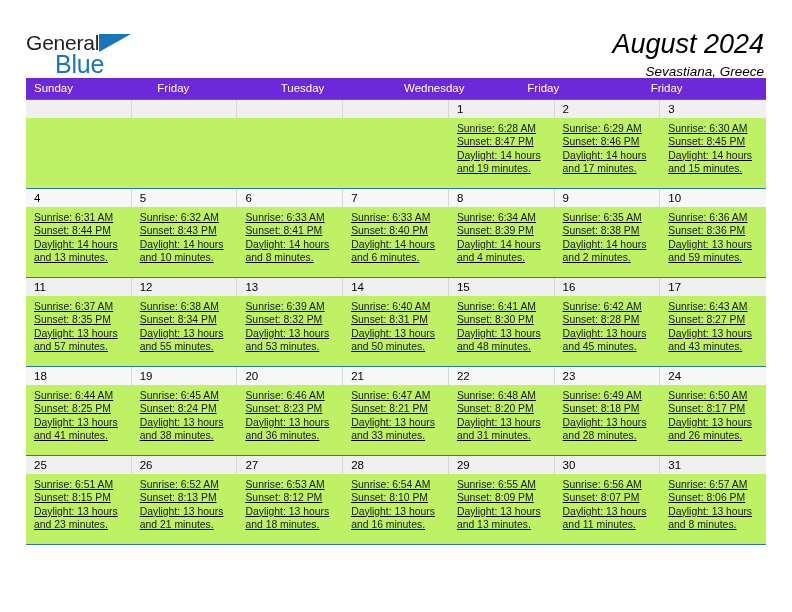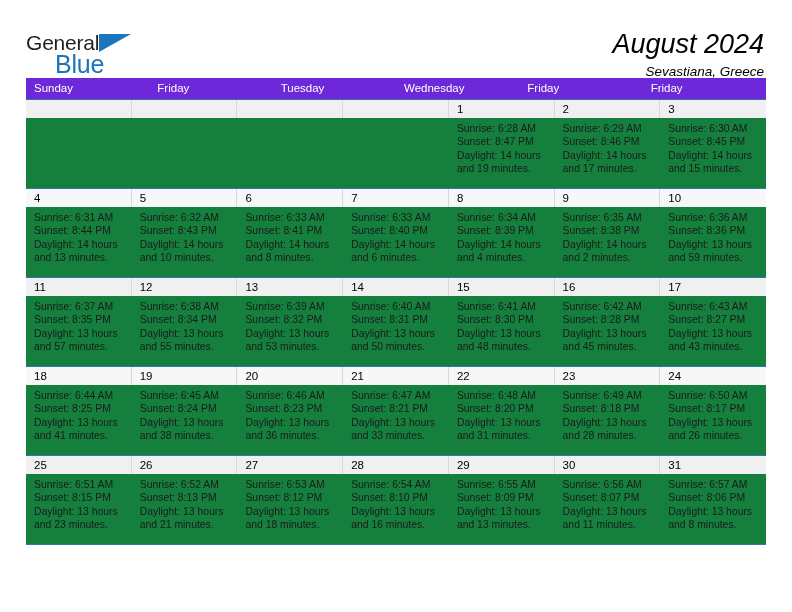--- a/index.html
+++ b/index.html
@@ -125,23 +125,24 @@
     border-right: 1px solid #d8d8d8;
     padding-left: 8px;
     font-size: 11.5px;
     line-height: 18px;
     color: #000000;
   }
   .daycell:last-child .daynum-band { border-right: none; }
 
   .daybody {
     flex: 1 1 auto;
-    background: #15803d;
+    background: #bef264;
     padding: 4px 8px 0 8px;
     box-sizing: border-box;
+    text-decoration: underline;
   }
   .daybody .ln {
     font-size: 10.4px;
     line-height: 13.4px;
     color: #1a1a1a;
     white-space: nowrap;
   }
   .empty .daynum-band { border-right: 1px solid #d8d8d8; }
   .bottom-rule {
     width: 740px;

